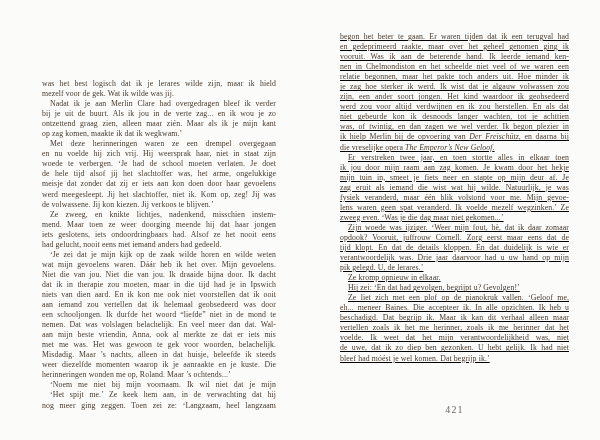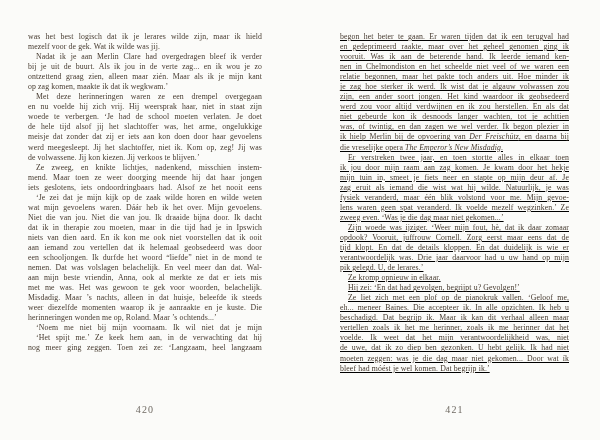--- a/index.html
+++ b/index.html
@@ -4,21 +4,21 @@
 <style>
   * { margin: 0; padding: 0; box-sizing: border-box; }
   html, body {
     width: 600px; height: 440px;
     background: #fbfbf9;
     overflow: hidden;
     font-family: "Liberation Serif", "DejaVu Serif", serif;
   }
   .spread { position: relative; width: 600px; height: 440px; }
   .page { position: absolute; top: 32px; }
-  .page-left  { left: 28px;  width: 234px; }
+  .page-left  { left: 42px;  width: 234px; margin-top: 47px; }
   .page-right { left: 340px; width: 229px; text-decoration: underline; }
   .text-block { width: 100%; }
   .line {
     font-size: 7.8px;
     line-height: 10.05px;
     color: #45392e;
     white-space: nowrap;
     text-align: justify;
     text-align-last: justify;
     letter-spacing: 0.1px;
@@ -51,20 +51,21 @@
         <div class="line indent">Met deze herinneringen waren ze een drempel overgegaan</div>
         <div class="line">en nu voelde hij zich vrij. Hij weersprak haar, niet in staat zijn</div>
         <div class="line">woede te verbergen. ‘Je had de school moeten verlaten. Je doet</div>
         <div class="line">de hele tijd alsof jij het slachtoffer was, het arme, ongelukkige</div>
         <div class="line">meisje dat zonder dat zij er iets aan kon doen door haar gevoelens</div>
         <div class="line">werd meegesleept. Jij het slachtoffer, niet ik. Kom op, zeg! Jij was</div>
         <div class="line para-end">de volwassene. Jij kon kiezen. Jij verkoos te blijven.’</div>
         <div class="line indent">Ze zweeg, en knikte lichtjes, nadenkend, misschien instem-</div>
         <div class="line">mend. Maar toen ze weer doorging meende hij dat haar jongen</div>
         <div class="line">iets geslotens, iets ondoordringbaars had. Alsof ze het nooit eens</div>
+        <div class="line para-end">had gelucht, nooit eens met iemand anders had gedeeld.</div>
         <div class="line indent">‘Je zei dat je mijn kijk op de zaak wilde horen en wilde weten</div>
         <div class="line">wat mijn gevoelens waren. Dáár heb ik het over. Mijn gevoelens.</div>
         <div class="line">Niet die van jou. Niet die van jou. Ik draaide bijna door. Ik dacht</div>
         <div class="line">dat ik in therapie zou moeten, maar in die tijd had je in Ipswich</div>
         <div class="line">niets van dien aard. En ik kon me ook niet voorstellen dat ik ooit</div>
         <div class="line">aan iemand zou vertellen dat ik helemaal geobsedeerd was door</div>
         <div class="line">een schooljongen. Ik durfde het woord “liefde” niet in de mond te</div>
         <div class="line">nemen. Dat was volslagen belachelijk. En veel meer dan dat. Wal-</div>
         <div class="line">aan mijn beste vriendin, Anna, ook al merkte ze dat er iets mis</div>
         <div class="line">met me was. Het was gewoon te gek voor woorden, belachelijk.</div>
@@ -84,40 +85,39 @@
         <div class="line">en gedeprimeerd raakte, maar over het geheel genomen ging ik</div>
         <div class="line">vooruit. Was ik aan de beterende hand. Ik leerde iemand ken-</div>
         <div class="line">nen in Chelmondiston en het scheelde niet veel of we waren een</div>
         <div class="line">relatie begonnen, maar het pakte toch anders uit. Hoe minder ik</div>
         <div class="line">je zag hoe sterker ik werd. Ik wist dat je algauw volwassen zou</div>
         <div class="line">zijn, een ander soort jongen. Het kind waardoor ik geobsedeerd</div>
         <div class="line">werd zou voor altijd verdwijnen en ik zou herstellen. En als dat</div>
         <div class="line">niet gebeurde kon ik desnoods langer wachten, tot je achttien</div>
         <div class="line">was, of twintig, en dan zagen we wel verder. Ik begon plezier in</div>
         <div class="line">ik hielp Merlin bij de opvoering van <i>Der Freischütz</i>, en daarna bij</div>
-        <div class="line para-end">die vreselijke opera <i>The Emperor’s New Misdadig</i>.</div>
+        <div class="line para-end">die vreselijke opera <i>The Emperor’s New Geloof</i>.</div>
         <div class="line indent">Er verstreken twee jaar, en toen stortte alles in elkaar toen</div>
         <div class="line">ik jou door mijn raam aan zag komen. Je kwam door het hekje</div>
         <div class="line">mijn tuin in, smeet je fiets neer en stapte op mijn deur af. Je</div>
         <div class="line">zag eruit als iemand die wist wat hij wilde. Natuurlijk, je was</div>
         <div class="line">fysiek veranderd, maar één blik volstond voor me. Mijn gevoe-</div>
         <div class="line">lens waren geen spat veranderd. Ik voelde mezelf wegzinken.’ Ze</div>
         <div class="line para-end">zweeg even. ‘Was je die dag maar niet gekomen...’</div>
         <div class="line indent">Zijn woede was ijziger. ‘Weer mijn fout, hè, dat ik daar zomaar</div>
         <div class="line">opdook? Vooruit, juffrouw Cornell. Zorg eerst maar eens dat de</div>
         <div class="line">tijd klopt. En dat de details kloppen. En dat duidelijk is wie er</div>
         <div class="line">verantwoordelijk was. Drie jaar daarvoor had u uw hand op mijn</div>
         <div class="line para-end">pik gelegd. U, de lerares.’</div>
         <div class="line indent para-end">Ze kromp opnieuw in elkaar.</div>
         <div class="line indent para-end">Hij zei: ‘En dat had gevolgen, begrijpt u? Gevolgen!’</div>
         <div class="line indent">Ze liet zich met een plof op de pianokruk vallen. ‘Geloof me,</div>
         <div class="line">eh... meneer Baines. Die accepteer ik. In alle opzichten. Ik heb u</div>
         <div class="line">beschadigd. Dat begrijp ik. Maar ik kan dit verhaal alleen maar</div>
         <div class="line">vertellen zoals ik het me herinner, zoals ik me herinner dat het</div>
         <div class="line">voelde. Ik weet dat het mijn verantwoordelijkheid was, niet</div>
         <div class="line">de uwe, dat ik zo diep ben gezonken. U hebt gelijk. Ik had niet</div>
-        <div class="line">moeten zeggen: was je die dag maar niet gekomen... Door wat ík</div>
         <div class="line para-end">bleef had móést je wel komen. Dat begrijp ik.’</div>
       </div>
     <div class="page-number">421</div>
   </div>
 
 </div>
 
 </body></html>

